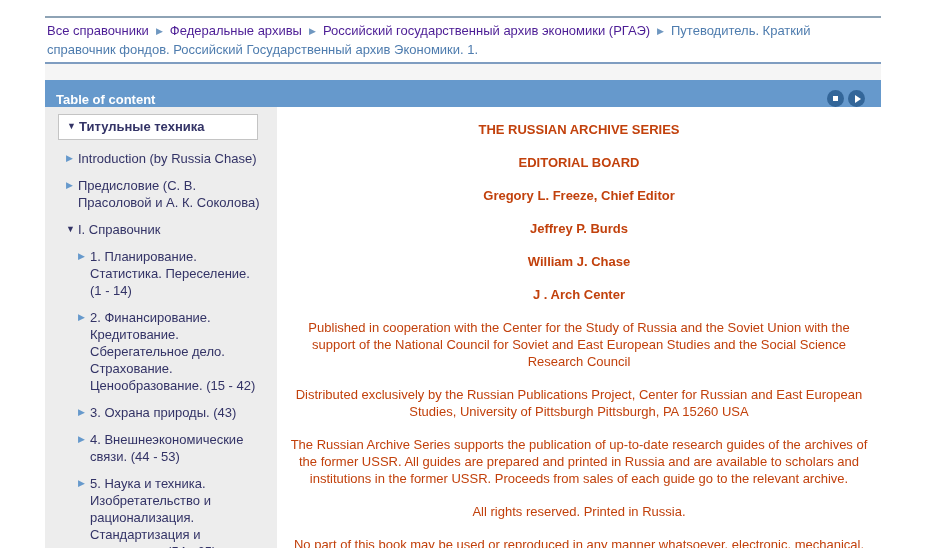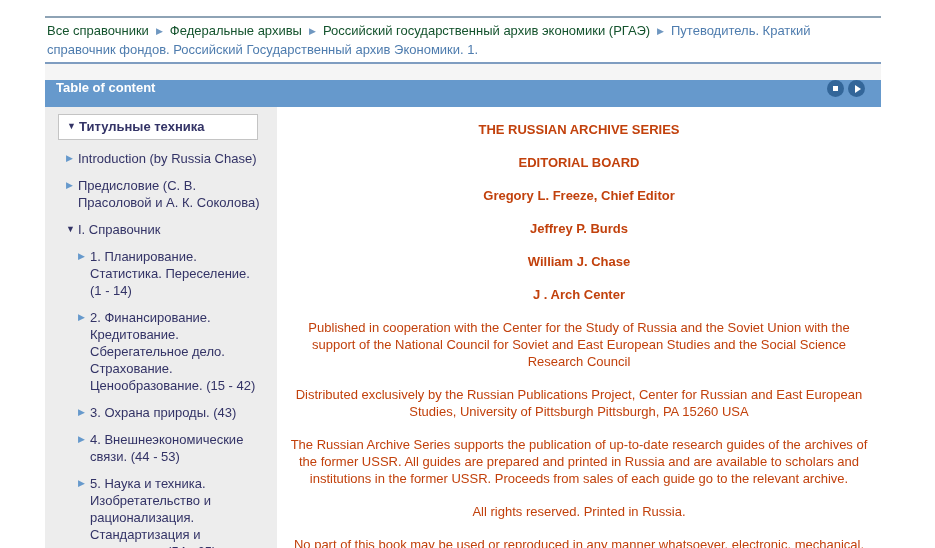--- a/index.html
+++ b/index.html
@@ -22,21 +22,21 @@
     background: #8ea3b5;
     flex: none;
   }
   .breadcrumb {
     padding: 4px 2px 3px 2px;
     font-size: 13px;
     line-height: 18px;
     color: #4e7cae;
     flex: none;
   }
-  .bc-link { color: #14532d; cursor: pointer; }
+  .bc-link { color: #4c1d95; cursor: pointer; }
   .bc-current { color: #4e7cae; }
   .bc-sep {
     color: #6f97c0;
     font-size: 9px;
     margin: 0 7px;
     position: relative;
     top: -1px;
   }
   .breadcrumb-rule {
     height: 2px;
@@ -45,21 +45,21 @@
   }
   .pre-bar-strip {
     height: 16px;
     background: #f5f5f5;
     flex: none;
   }
   .panel-header {
     height: 27px;
     background: #6699cc;
     display: flex;
-    align-items: flex-start;
+    align-items: flex-end;
     padding: 0 16px 0 11px;
     flex: none;
   }
   .panel-title {
     color: #ffffff;
     font-weight: bold;
     font-size: 13px;
   }
   .panel-buttons {
     margin-left: auto;

